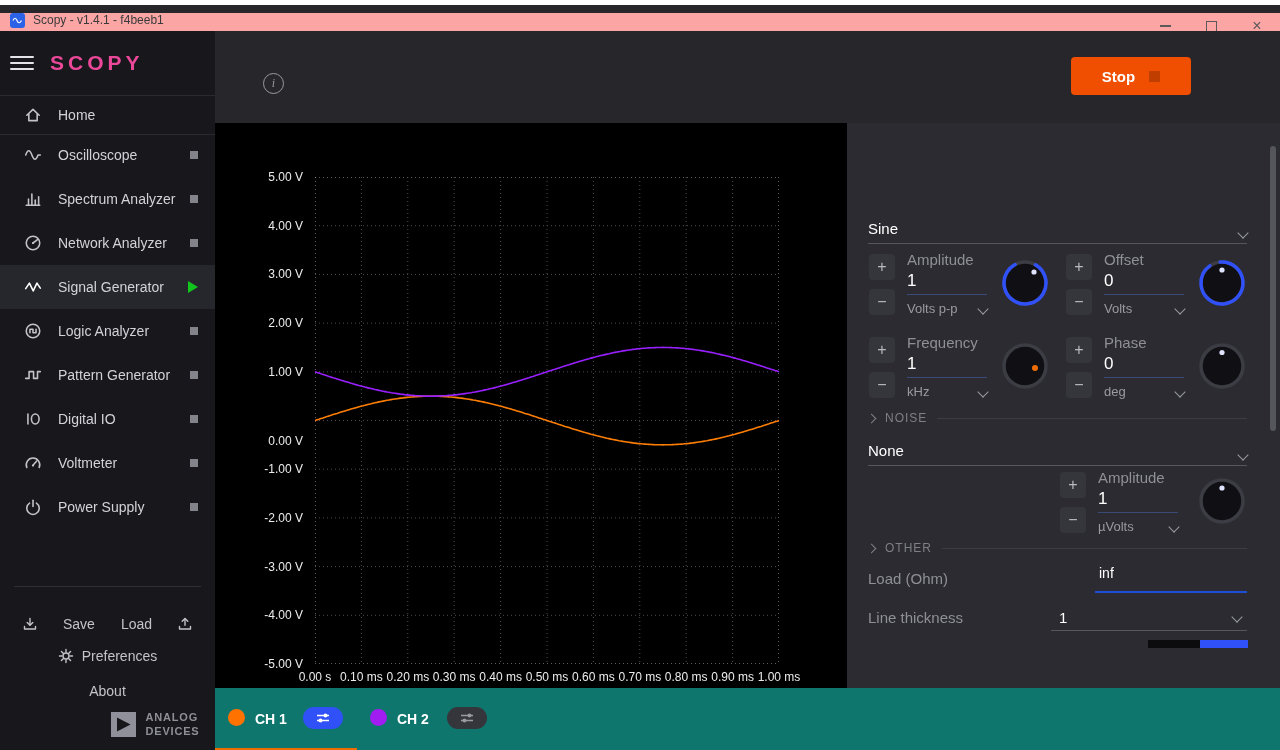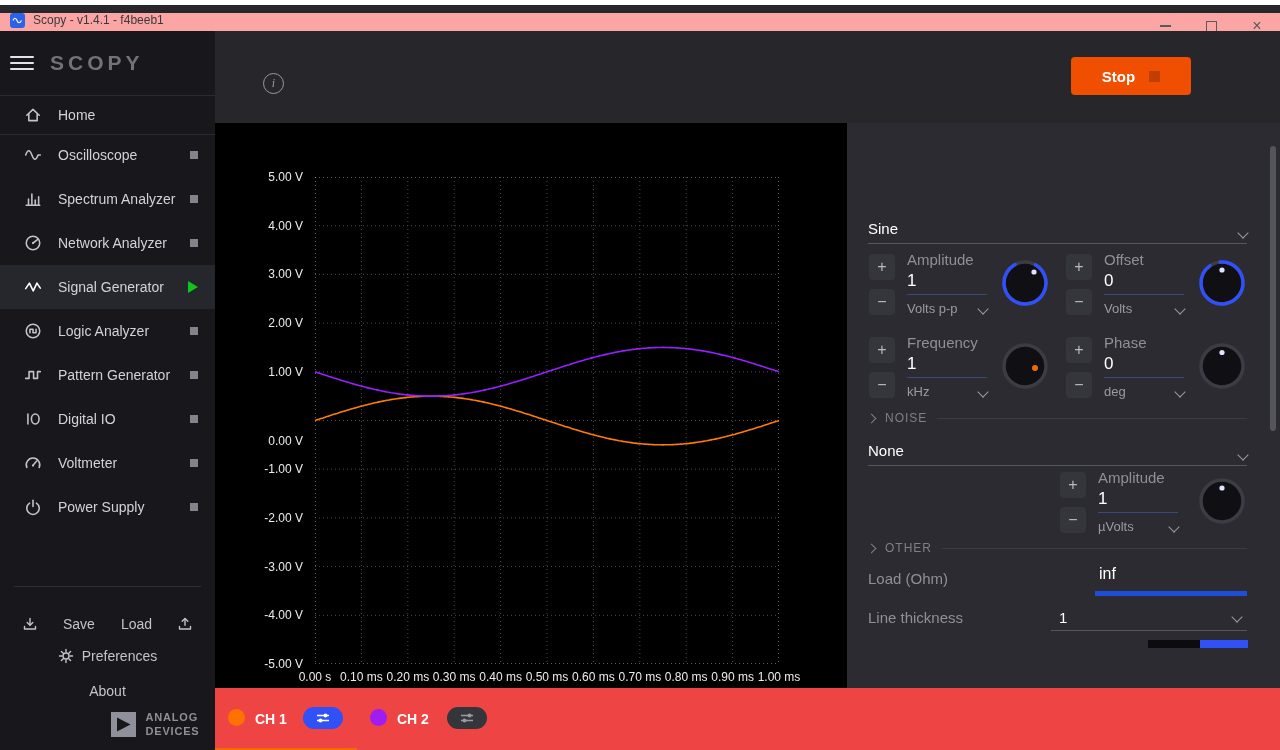--- a/index.html
+++ b/index.html
@@ -16,21 +16,21 @@
   .win-btn{width:46px;height:26px;display:flex;align-items:center;justify-content:center;color:#5a5a5a;cursor:pointer;}
   .min-glyph{width:11px;height:2px;background:#5a5a5a;}
   .max-glyph{width:9px;height:9px;border:1.5px solid #5a5a5a;}
   .close-glyph{font-size:16px;line-height:1;}
 
   
   .sidebar{position:absolute;left:0;top:31px;width:215px;bottom:0;background:#17171c;}
   .logo-row{position:absolute;top:20px;left:10px;display:flex;align-items:center;}
   .hamburger{width:24px;padding:3px 0;display:flex;flex-direction:column;gap:4px;cursor:pointer;}
   .hamburger span{height:2px;background:#e4e4e8;border-radius:1px;}
-  .logo-text{margin-left:16px;color:#737373;font-size:21px;font-weight:bold;letter-spacing:4px;}
+  .logo-text{margin-left:16px;color:#ec4899;font-size:21px;font-weight:bold;letter-spacing:4px;}
   .nav-item{position:absolute;left:0;width:215px;height:44px;display:flex;align-items:center;cursor:pointer;}
   .nav-item.home{height:38px;border-top:1px solid #2a2a30;border-bottom:1px solid #2a2a30;}
   .nav-item.selected{background:#26262d;}
   .nav-icon{width:18px;height:18px;margin-left:24px;display:flex;flex:0 0 auto;}
   .nav-svg{stroke:#c3c3c8;stroke-width:1.4;fill:none;stroke-linecap:round;stroke-linejoin:round;}
   .selected .nav-svg{stroke:#fff;}
   .nav-label{margin-left:16px;font-size:14px;color:#d2d2d7;}
   .nav-state{position:absolute;right:17px;display:flex;}
   .stop-square{width:8px;height:8px;background:#83838b;}
   .play-tri{width:0;height:0;border-left:10px solid #12c51c;border-top:6px solid transparent;border-bottom:6px solid transparent;}
@@ -73,30 +73,30 @@
   .sbtn{position:absolute;left:0;width:26px;height:26px;background:#35353c;border:none;border-radius:4px;color:#b9b9bf;
         font-size:16px;line-height:1;cursor:pointer;padding:0;}
   .sbtn.plus{top:3px;} .sbtn.minus{top:38px;}
   .cbody{position:absolute;left:38px;top:0;width:108px;}
   .clabel{font-size:15px;color:#8f8f96;}
   .cvalue{margin-top:3px;font-size:17px;color:#fff;border-bottom:1px solid #3a4a78;padding-bottom:3px;width:80px;cursor:text;}
   .cunit{margin-top:6px;display:flex;align-items:center;justify-content:space-between;width:80px;font-size:13px;color:#9a9aa0;cursor:pointer;}
   .knob{position:absolute;left:130px;top:6px;cursor:pointer;}
   .ctrl-noise .knob{left:136px;}
   .field-label{position:absolute;left:21px;font-size:15px;color:#8f8f96;}
-  .inf-field{position:absolute;left:248px;right:33px;height:26px;border-bottom:5px solid #1d4ed8;color:#fff;font-size:16px;padding-left:4px;cursor:text;}
+  .inf-field{position:absolute;left:248px;right:33px;height:26px;border-bottom:2px solid #1d4ed8;color:#fff;font-size:14px;padding-left:4px;cursor:text;}
   .thick-field{position:absolute;left:204px;right:33px;height:26px;border-bottom:1px solid #56565e;color:#fff;font-size:15px;
                display:flex;align-items:center;justify-content:space-between;padding:0 6px 0 8px;cursor:pointer;}
   .mini-slider{position:absolute;left:301px;top:517px;width:100px;height:8px;display:flex;cursor:pointer;}
   .mini-slider .dark{width:52px;background:#0c0c0e;}
   .mini-slider .blue{width:48px;background:#3050f8;}
   .scroll-thumb{position:absolute;right:4px;top:23px;width:6px;height:285px;background:#55555c;border-radius:3px;cursor:pointer;}
 
   
-  .bottombar{position:absolute;left:0;top:657px;right:0;height:63px;background:#ef4444;}
+  .bottombar{position:absolute;left:0;top:657px;right:0;height:63px;background:#0f766e;}
   .ch-dot{position:absolute;top:21px;width:17px;height:17px;border-radius:50%;cursor:pointer;}
   .ch-label{position:absolute;top:23px;font-size:14px;color:#fff;font-weight:bold;cursor:pointer;}
   .ch-pill{position:absolute;top:19px;width:40px;height:22px;border-radius:11px;display:flex;align-items:center;justify-content:center;cursor:pointer;}
   .pill-blue{background:#3050f8;}
   .pill-dark{background:#35353c;}
   .bottom-indicator{position:absolute;left:0;bottom:0;width:142px;height:3px;background:#ef6c00;}
 </style>
 </head>
 <body>
 

